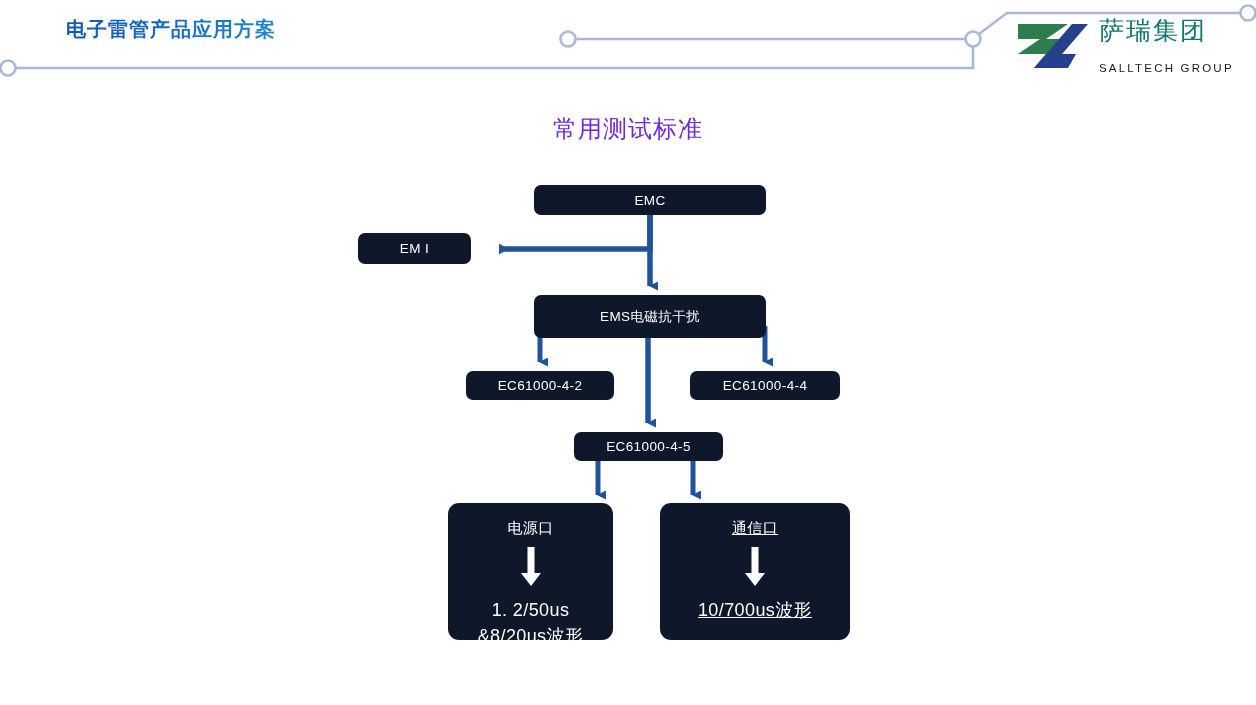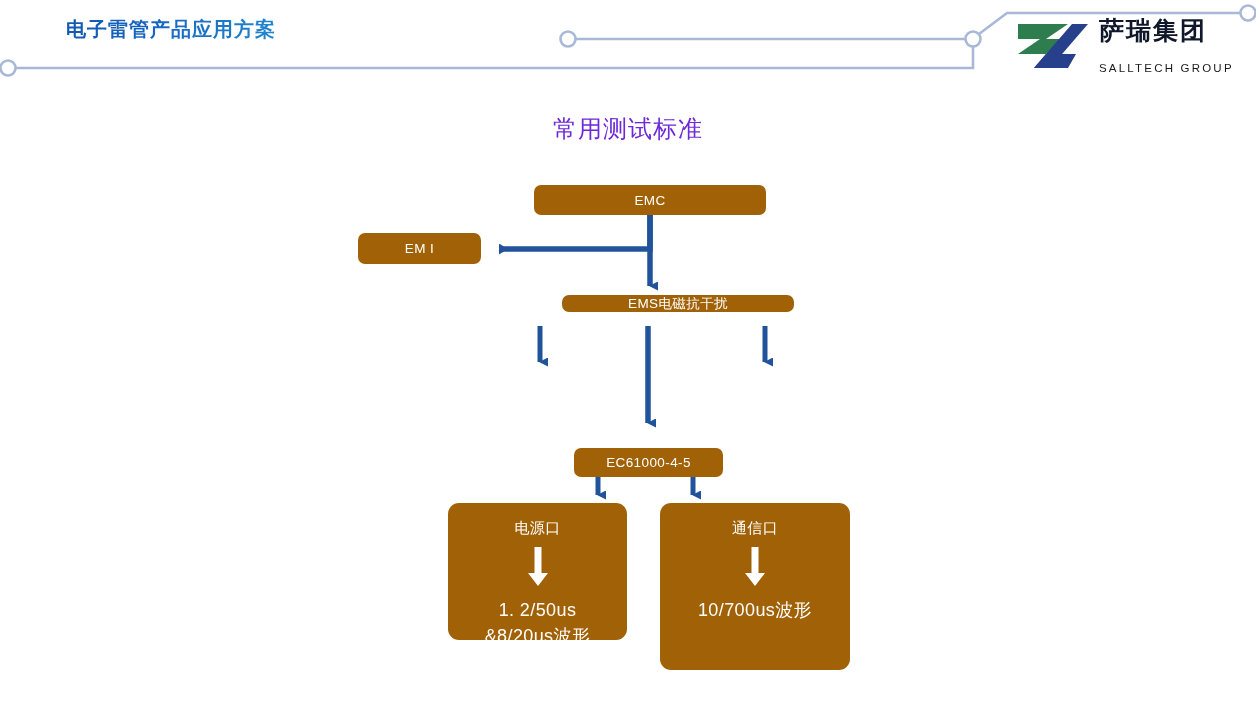--- a/index.html
+++ b/index.html
@@ -57,22 +57,22 @@
   }
   #logo-mark { flex: none; }
   #logo-text-block {
     display: flex;
     flex-direction: column;
     justify-content: center;
     line-height: 1;
   }
   #logo-name-cn {
     font-size: 25px;
-    font-weight: bold;
-    color: #0f172a;
+    font-weight: normal;
+    color: #0f766e;
     letter-spacing: 2px;
     font-family: "Liberation Sans", "DejaVu Sans", sans-serif;
   }
   #logo-name-en {
     font-size: 11.5px;
     color: #1a1a1a;
     letter-spacing: 2.2px;
     margin-top: 20px;
     font-family: "Liberation Sans", "DejaVu Sans", sans-serif;
   }
@@ -98,21 +98,21 @@
   }
   #flow-connectors {
     position: absolute;
     left: 0; top: 0;
     width: 1256px;
     height: 705px;
     pointer-events: none;
   }
   .flow-node {
     position: absolute;
-    background: #a16207;
+    background: #0f172a;
     color: #ffffff;
     display: flex;
     align-items: center;
     justify-content: center;
     text-align: center;
     box-sizing: border-box;
     font-size: 13.5px;
     letter-spacing: 0.4px;
   }
   .flow-node.pill { border-radius: 7px; }
@@ -128,27 +128,27 @@
     margin: 9px 0 10px 0;
     line-height: 0;
   }
   .port-detail {
     font-size: 18px;
     line-height: 1.45;
     white-space: pre-line;
   }
 
   #node-emc   { left: 534px; top: 185px; width: 232px; height: 30px; }
-  #node-emi   { left: 358px; top: 233px; width: 123px; height: 31px; }
-  #node-ems   { left: 562px; top: 295px; width: 232px; height: 17px; }
+  #node-emi   { left: 358px; top: 233px; width: 113px; height: 31px; }
+  #node-ems   { left: 534px; top: 295px; width: 232px; height: 43px; }
   #node-ec442 { left: 466px; top: 371px; width: 148px; height: 29px; }
   #node-ec444 { left: 690px; top: 371px; width: 150px; height: 29px; }
-  #node-ec445 { left: 574px; top: 432px; width: 149px; height: 29px; margin-top: 16px; }
-  #node-power { left: 448px; top: 503px; width: 179px; height: 137px; }
-  #node-comm  { left: 660px; top: 503px; width: 190px; height: 167px; }
+  #node-ec445 { left: 574px; top: 432px; width: 149px; height: 29px; }
+  #node-power { left: 448px; top: 503px; width: 165px; height: 137px; }
+  #node-comm  { left: 660px; top: 503px; width: 190px; height: 137px; text-decoration: underline; }
 </style>
 </head>
 <body>
 
 <div id="slide-header">
 
   <svg id="header-decoration" viewBox="0 0 1256 90" width="1256" height="90">
 
     <line x1="576" y1="39" x2="966" y2="39" stroke="#aab8d8" stroke-width="2.6"></line>
     <circle cx="568" cy="39" r="7.5" fill="#ffffff" stroke="#aab8d8" stroke-width="2.6"></circle>
@@ -204,21 +204,23 @@
 
     <line x1="693" y1="461" x2="693" y2="495" stroke="#21539A" stroke-width="5" marker-end="url(#arrow-down)"></line>
   </svg>
 
   <div class="flow-node pill" id="node-emc">EMC</div>
 
   <div class="flow-node pill" id="node-emi">EM I</div>
 
   <div class="flow-node pill" id="node-ems">EMS电磁抗干扰</div>
 
-
+  <div class="flow-node pill" id="node-ec442">EC61000-4-2</div>
+
+  <div class="flow-node pill" id="node-ec444">EC61000-4-4</div>
 
   <div class="flow-node pill" id="node-ec445">EC61000-4-5</div>
 
   <div class="flow-node port" id="node-power">
     <div class="port-title">电源口</div>
     <div class="port-arrow">
       <svg width="22" height="40" viewBox="0 0 22 40">
         <polygon points="7.5,0 14.5,0 14.5,26 21,26 11,39 1,26 7.5,26" fill="#ffffff"></polygon>
       </svg>
     </div>

